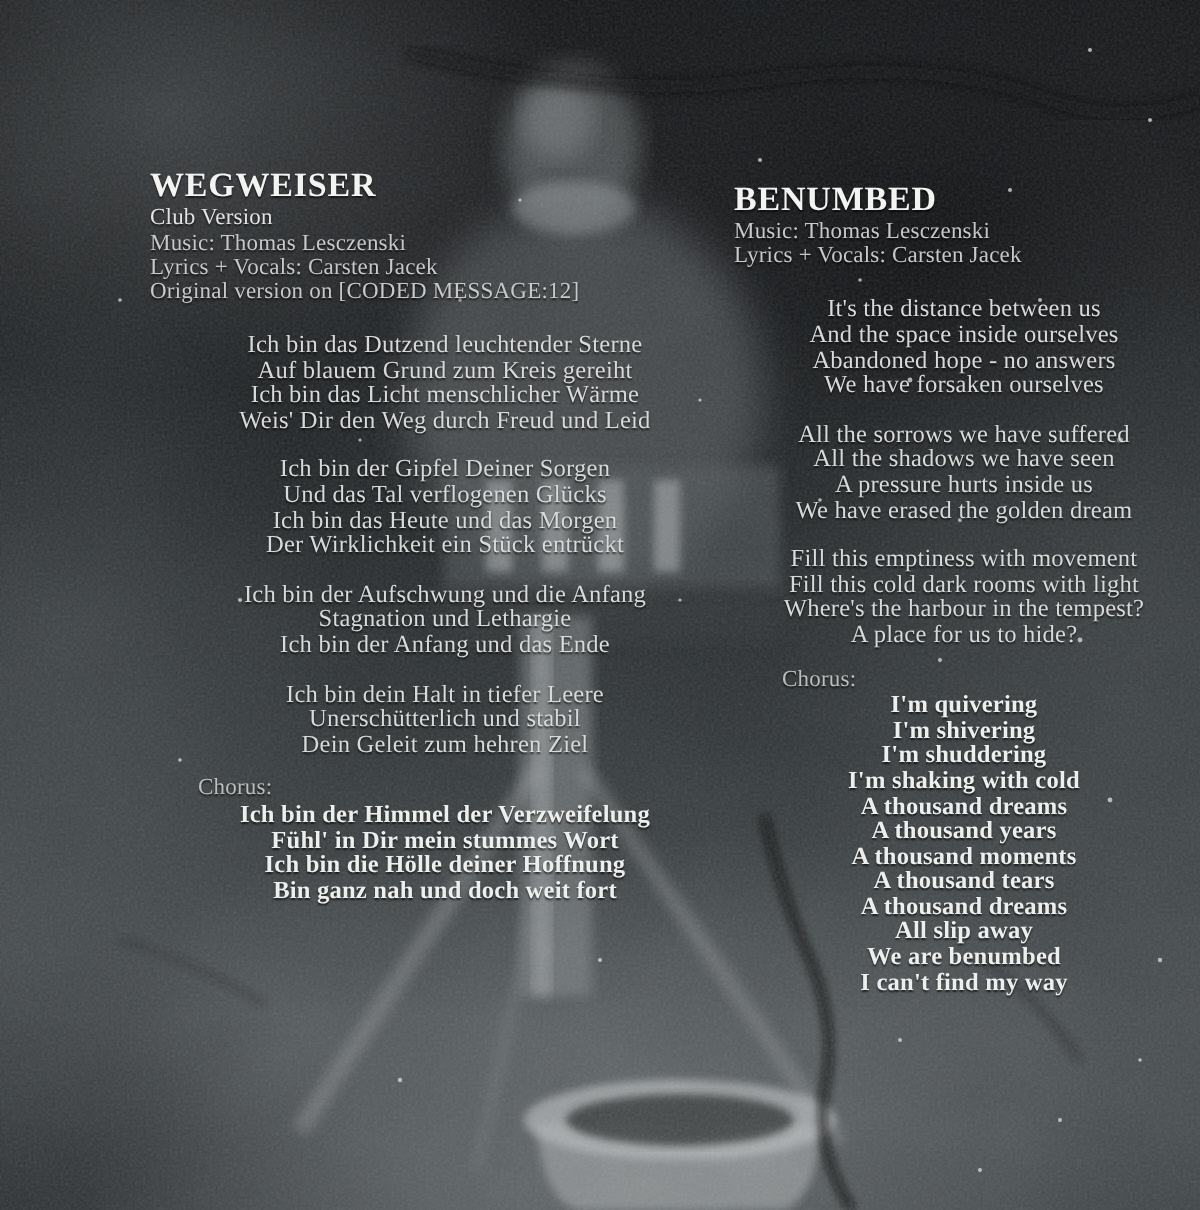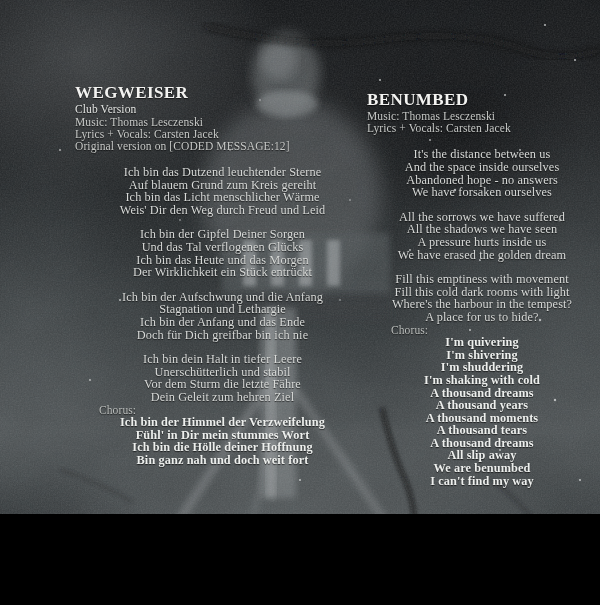--- a/index.html
+++ b/index.html
@@ -1,17 +1,17 @@
 <!DOCTYPE html>
 <html><head>
 <meta charset="utf-8">
 <style>
   html,body { margin:0; padding:0; background:#000; }
   .page {
-    position:relative; width:600px; height:514px; overflow:hidden;
+    position:relative; width:600px; height:605px; overflow:hidden;
     font-family:"Liberation Serif", serif;
     background:
       radial-gradient(ellipse 180px 160px at 460px 130px, rgba(5,6,8,0.55), transparent 70%),
       radial-gradient(ellipse 280px 200px at 85px 55px,  rgba(150,156,158,0.28), transparent 70%),
       radial-gradient(ellipse 200px 260px at 30px 330px, rgba(130,136,138,0.22), transparent 70%),
       radial-gradient(ellipse 430px 250px at 300px 600px,rgba(152,157,159,0.38), transparent 75%),
       radial-gradient(ellipse 260px 300px at 565px 300px,rgba(118,124,126,0.22), transparent 70%),
       radial-gradient(ellipse 220px 180px at 40px 600px, rgba(8,10,12,0.45),   transparent 70%),
       linear-gradient(180deg,#111315 0%,#17191b 18%,#212527 42%,#2f3436 62%,#454a4c 84%,#393e40 100%);
   }
@@ -19,21 +19,21 @@
   .col { position:absolute; color:#d8dad8; font-size:12.3px; line-height:12.6px;
          letter-spacing:0.1px; text-shadow:0 1px 1px rgba(0,0,0,0.65); }
   .col-left  { left:75px;  top:83px; width:295px; }
   .col-right { left:367px; top:90px; width:230px; }
   .song-title { font-size:17px; line-height:20px; margin:0; font-weight:bold;
                 color:#f3f3f1; letter-spacing:0.4px; }
   .subtitle { font-weight:normal; font-size:11.5px; line-height:12.5px; color:#e3e5e3; }
   .credits > div { font-size:11.5px; line-height:12.2px; color:#c7c9c7; }
   .verse { margin-top:12px;text-align:center; }
   .verse.first { margin-top:14px; }
-  .chorus-label { font-size:11.5px; color:#bcbfbd;padding-left:24px; }
+  .chorus-label { margin-top:10px; font-size:11.5px; color:#bcbfbd;padding-left:24px; }
   .chorus > div { font-weight:bold; color:#edefed;text-align:center; }
 </style>
 </head>
 <body>
 
 <div class="page">
 
   <svg class="bg-svg" width="600" height="605" viewBox="0 0 600 605" aria-hidden="true">
     <defs>
       <filter id="b2">
@@ -151,26 +151,24 @@
     <div class="verse">
         <div>Ich bin der Gipfel Deiner Sorgen</div>
         <div>Und das Tal verflogenen Glücks</div>
         <div>Ich bin das Heute und das Morgen</div>
         <div>Der Wirklichkeit ein Stück entrückt</div>
       </div>
     <div class="verse">
         <div>Ich bin der Aufschwung und die Anfang</div>
         <div>Stagnation und Lethargie</div>
         <div>Ich bin der Anfang und das Ende</div>
-        <div>Doch für Dich greifbar bin ich nie</div>
       </div>
     <div class="verse">
         <div>Ich bin dein Halt in tiefer Leere</div>
         <div>Unerschütterlich und stabil</div>
-        <div>Vor dem Sturm die letzte Fähre</div>
         <div>Dein Geleit zum hehren Ziel</div>
       </div>
     <div class="chorus-label">Chorus:</div>
     <div class="chorus">
         <div>Ich bin der Himmel der Verzweifelung</div>
         <div>Fühl' in Dir mein stummes Wort</div>
         <div>Ich bin die Hölle deiner Hoffnung</div>
         <div>Bin ganz nah und doch weit fort</div>
       </div>
   </div>

